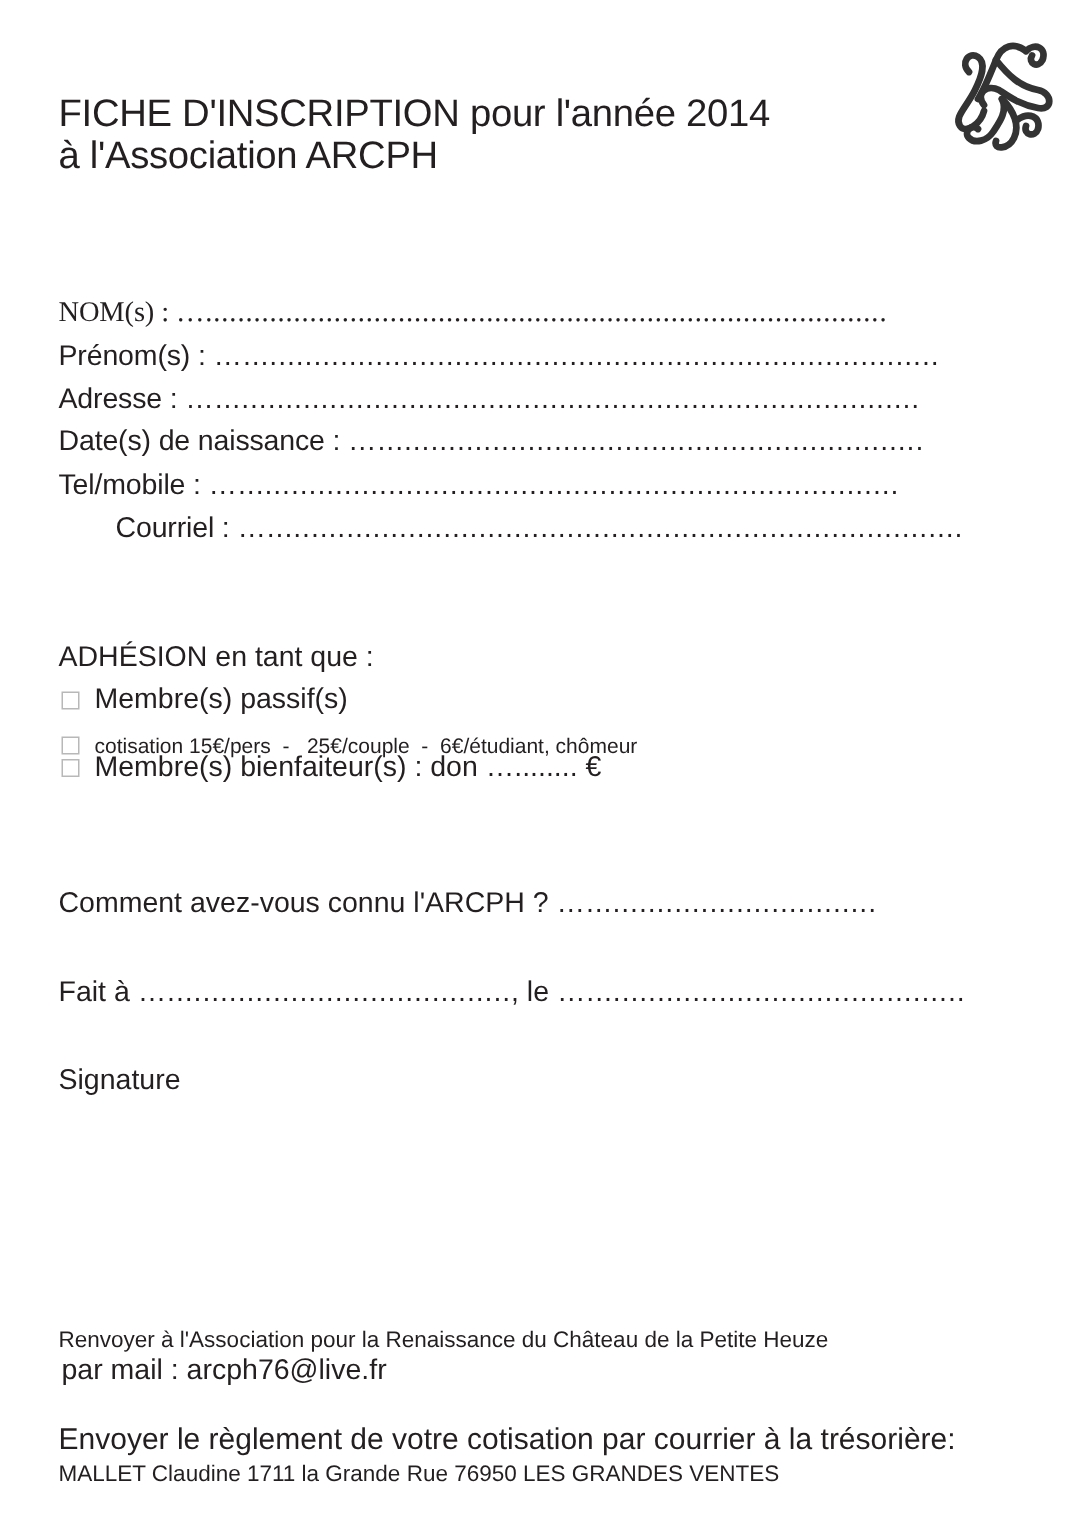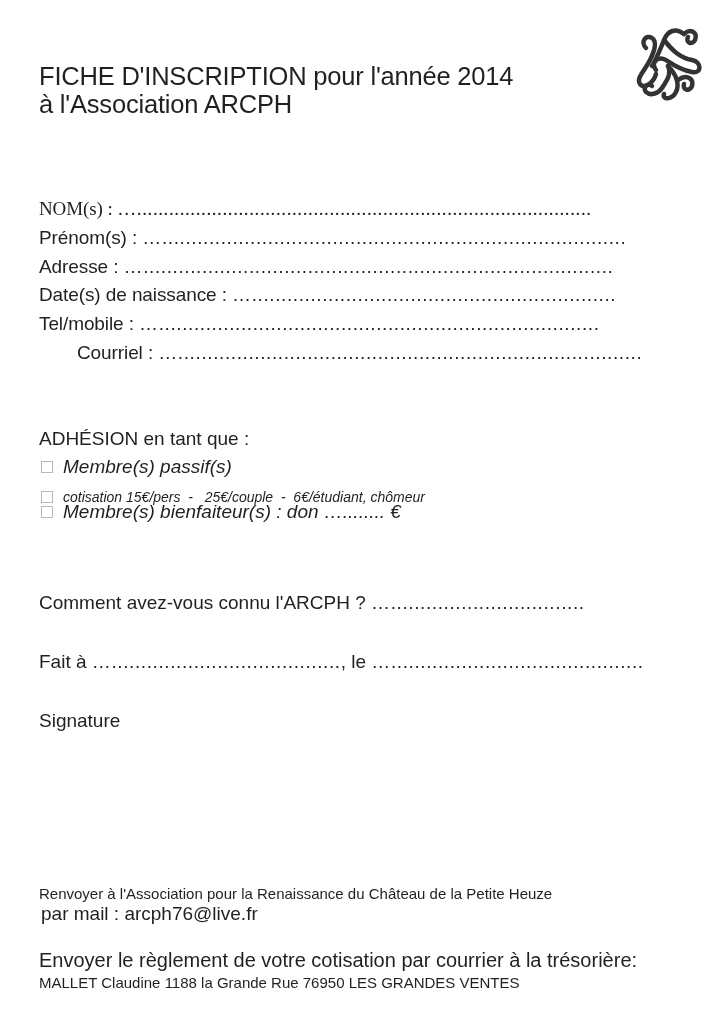--- a/index.html
+++ b/index.html
@@ -6,21 +6,21 @@
   body {
     width: 724px; height: 1024px; background: #ffffff; position: relative; overflow: hidden;
     font-family: "Liberation Sans", sans-serif; color: #231f20;
   }
   .abs { position: absolute; white-space: nowrap; }
   .title { left: 39px; top: 42px; font-size: 25.5px; line-height: 28px; letter-spacing: -0.2px; margin-top: 20px; }
   .logo { left: 632px; top: 20px; width: 74px; height: 84px; }
   .field-line { left: 39px; font-size: 19px; line-height: 22px; letter-spacing: -0.1px; }
   .dots { letter-spacing: 0.6px; }
   .adh-head { left: 39px; top: 428px; font-size: 19px; line-height: 22px; }
-  .opt { left: 39px; font-size: 19px; line-height: 22px; display: flex; align-items: center; font-style: italic; }
+  .opt { left: 39px; font-size: 19px; line-height: 22px; display: flex; align-items: center; }
   .cb { width: 10px; height: 10px; border: 1px solid #b8b8b8; margin: 0 10px 0 2px; display: inline-block; background: #fff; }
   .small { font-size: 14px; }
   .q { left: 39px; font-size: 19px; line-height: 22px; }
   .foot1 { left: 39px; top: 885px; font-size: 15px; line-height: 18px; }
   .foot2 { left: 41px; top: 903px; font-size: 19px; line-height: 22px; }
   .foot3 { left: 39px; top: 948px; font-size: 20px; line-height: 24px; }
   .foot4 { left: 39px; top: 974px; font-size: 15px; line-height: 18px; }
 </style>
 </head>
 <body>
@@ -82,13 +82,13 @@
 
 <div class="abs q" style="top:651px;">
   <span>Fait à </span><span class="dots">….......................................</span><span>, le </span><span class="dots">…...........................................</span>
 </div>
 
 <div class="abs q" style="top:710px;">Signature</div>
 
 <div class="abs foot1">Renvoyer à l'Association pour la Renaissance du Château de la Petite Heuze</div>
 <div class="abs foot2">par mail : arcph76@live.fr</div>
 <div class="abs foot3">Envoyer le règlement de votre cotisation par courrier à la trésorière:</div>
-<div class="abs foot4">MALLET Claudine 1188 la Grande Rue 76950 LES GRANDES VENTES</div>
+<div class="abs foot4">MALLET Claudine 1711 la Grande Rue 76950 LES GRANDES VENTES</div>
 
 </body></html>

